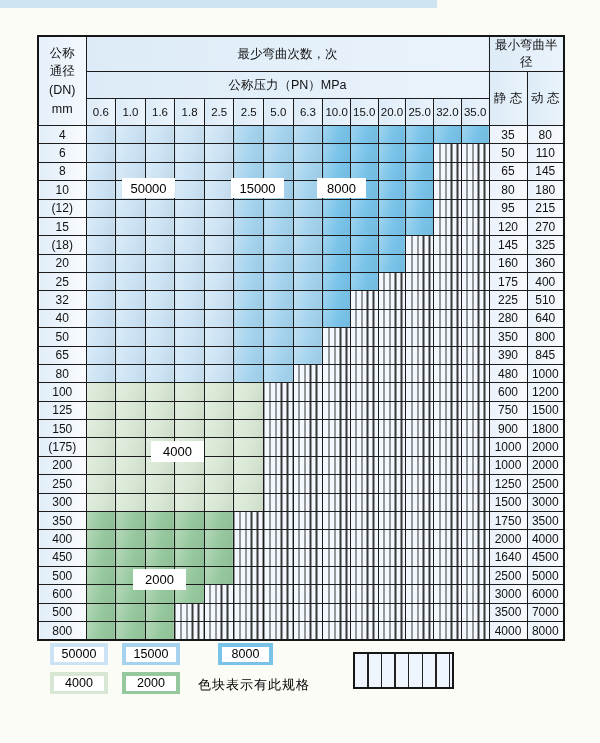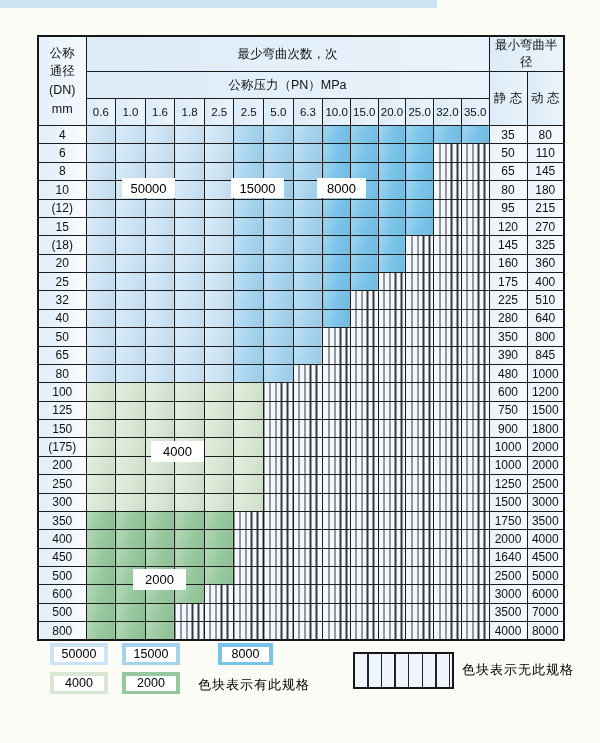--- a/index.html
+++ b/index.html
@@ -634,14 +634,13 @@
       </div>
       <div class="legend-block" style="left: 50px; top: 672px; width: 58px; background: rgb(215, 231, 211);">
         <div class="legend-inner">4000</div>
       </div>
       <div class="legend-block" style="left: 122px; top: 672px; width: 58px; background: rgb(150, 200, 157);">
         <div class="legend-inner">2000</div>
       </div>
     </div>
   <div class="legend-text" style="left:198px;top:676px">色块表示有此规格</div>
   <div class="nospec-box"></div>
-  <div class="legend-text" style="left:462px;top:661px">色块表示无此规格</div>
 </div>
 
 </body></html>

